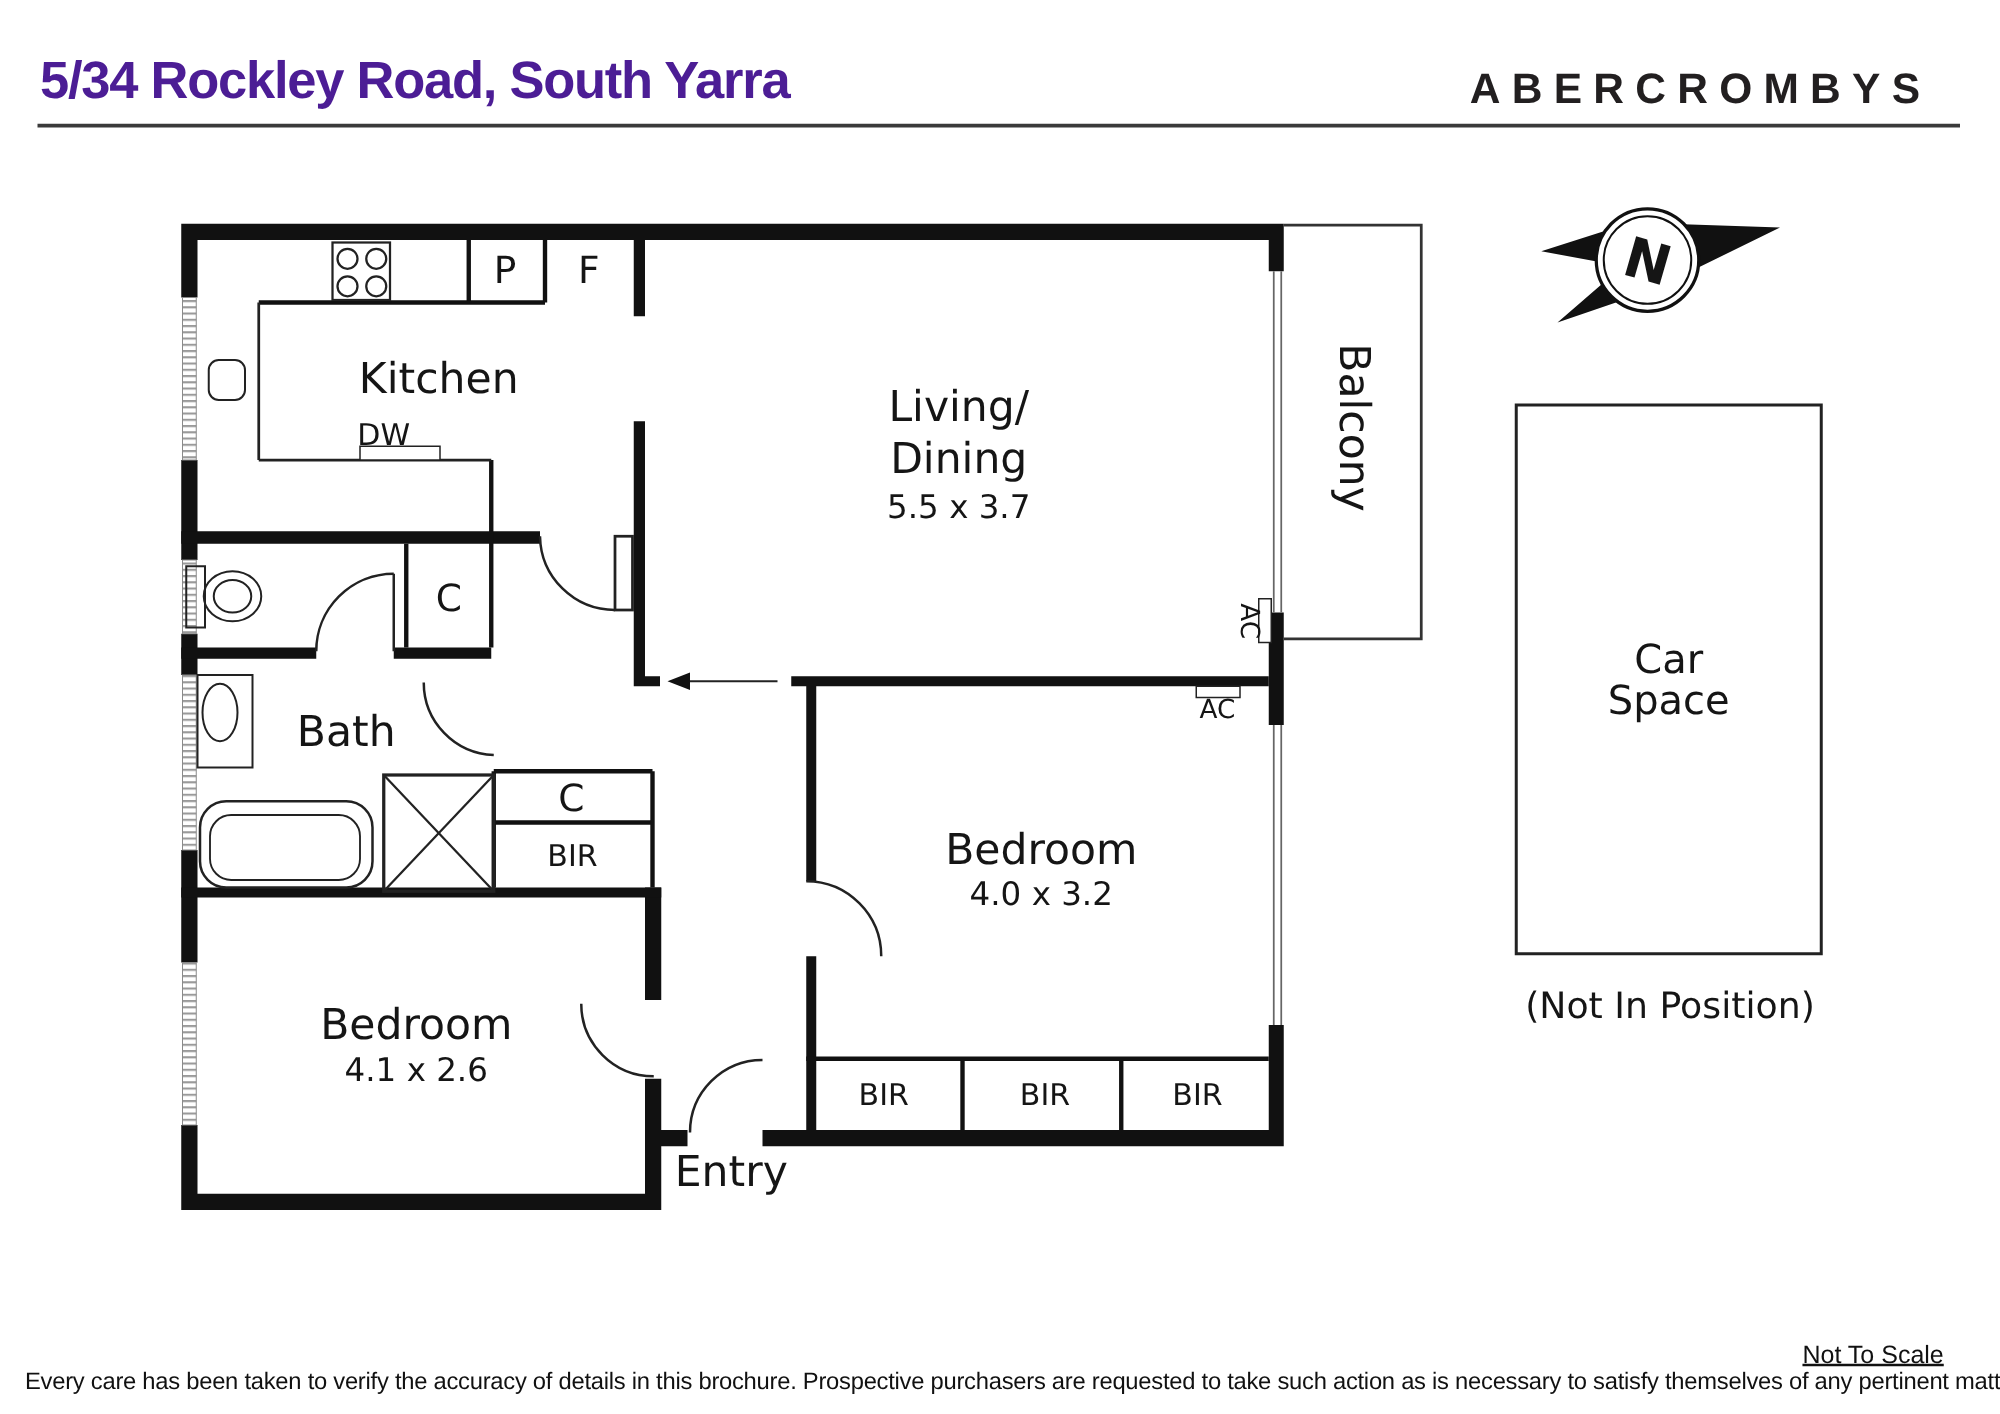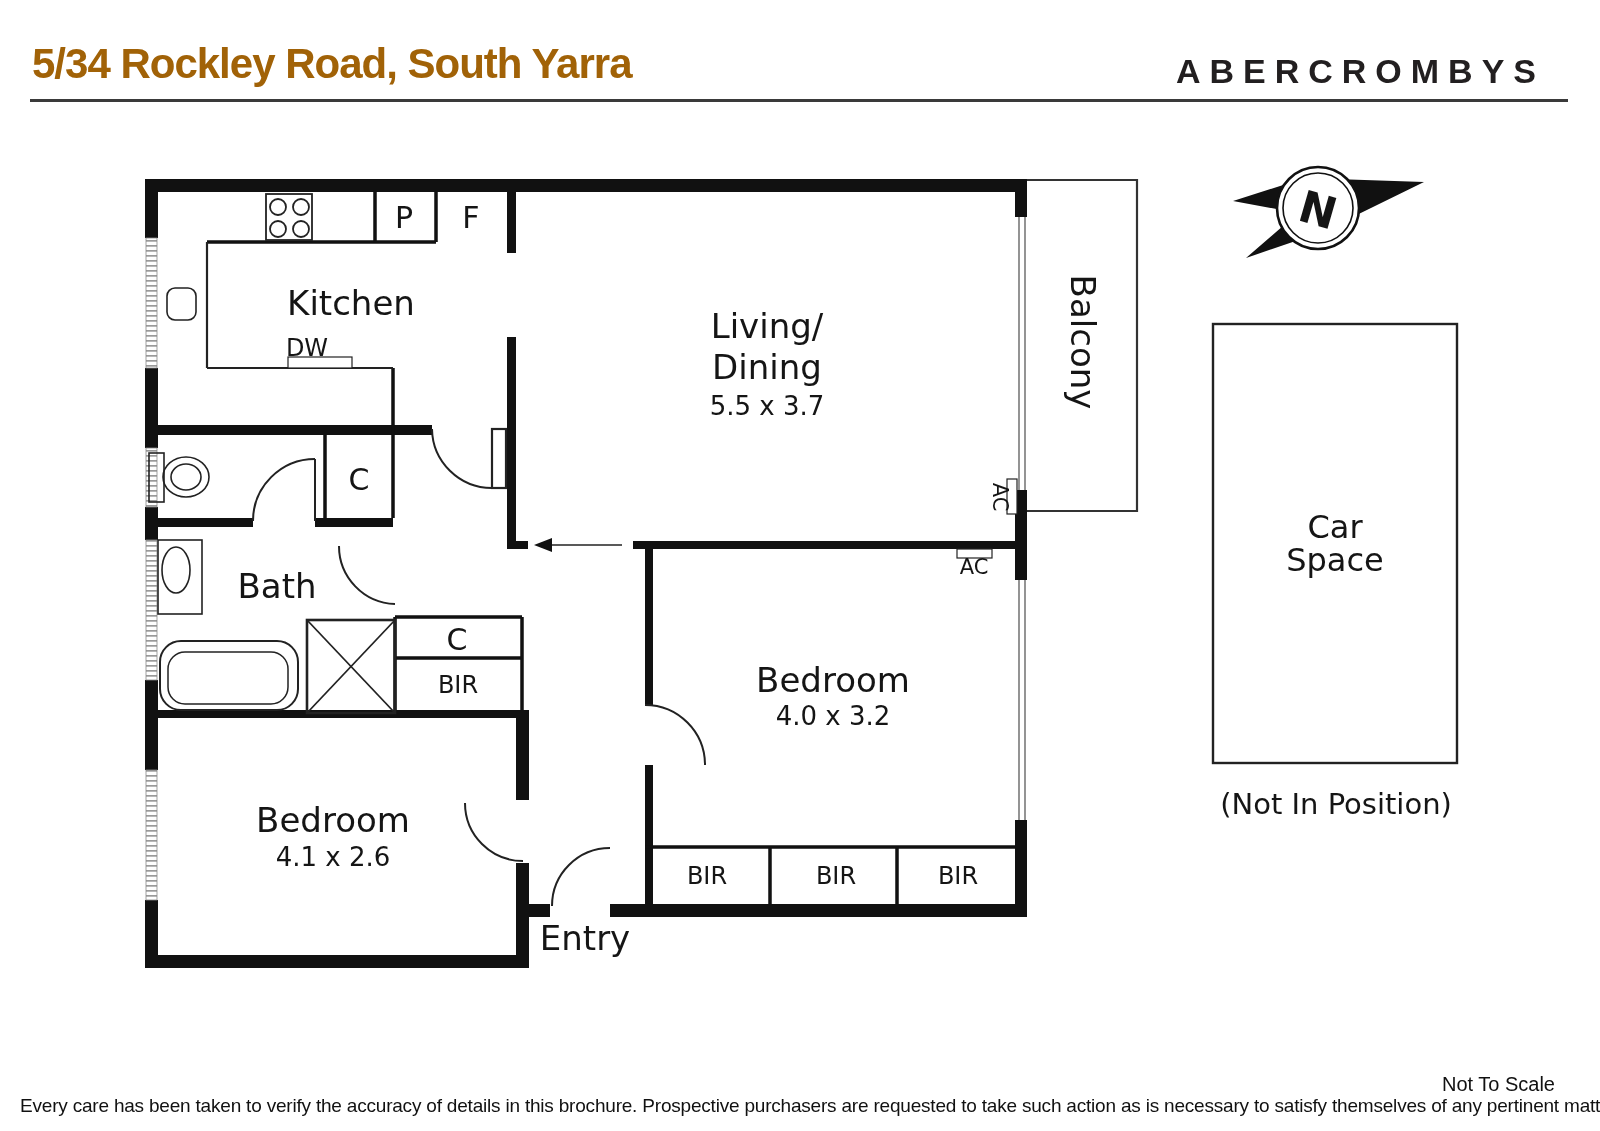--- a/index.html
+++ b/index.html
@@ -2,36 +2,36 @@
 <html><head>
 <meta charset="utf-8">
 <style>
   html,body{margin:0;padding:0;}
   body{
     width:1600px;height:1131px;position:relative;background:#ffffff;
     font-family:"Liberation Sans", sans-serif;overflow:hidden;
   }
   .hdr-title{
     position:absolute;left:32px;top:40px;
-    font:700 42px "Liberation Sans", sans-serif;letter-spacing:-1px;color:#a16207;
+    font:700 42px "Liberation Sans", sans-serif;letter-spacing:-1px;color:#4c1d95;
     white-space:nowrap;
     text-align:right;
   }
   .hdr-brand{
     position:absolute;right:55px;top:36px;
     font:700 34px "Liberation Sans", sans-serif;letter-spacing:9px;color:#221f20;
     white-space:nowrap;
     margin-top:16px;
   }
   .hdr-rule{
     position:absolute;left:30px;top:99px;width:1538px;height:3px;background:#3a3a3a;
   }
   .scale-note{
     position:absolute;right:45px;top:1073px;
-    font:400 20px "Liberation Sans", sans-serif;color:#111;white-space:nowrap;
+    font:400 20px "Liberation Sans", sans-serif;color:#111;white-space:nowrap;text-decoration:underline;
   }
   .disclaimer{
     position:absolute;left:20px;top:1095px;
     font:400 19px "Liberation Sans", sans-serif;color:#111;white-space:nowrap;letter-spacing:-0.2px;
   }
   svg{position:absolute;left:0;top:0;}
   .room  {font:500 34px "DejaVu Sans", sans-serif;fill:#151515;}
   .dims  {font:500 26px "DejaVu Sans", sans-serif;fill:#151515;}
   .lbl   {font:500 30px "DejaVu Sans", sans-serif;fill:#151515;}
   .lblsm {font:500 24px "DejaVu Sans", sans-serif;fill:#151515;}

